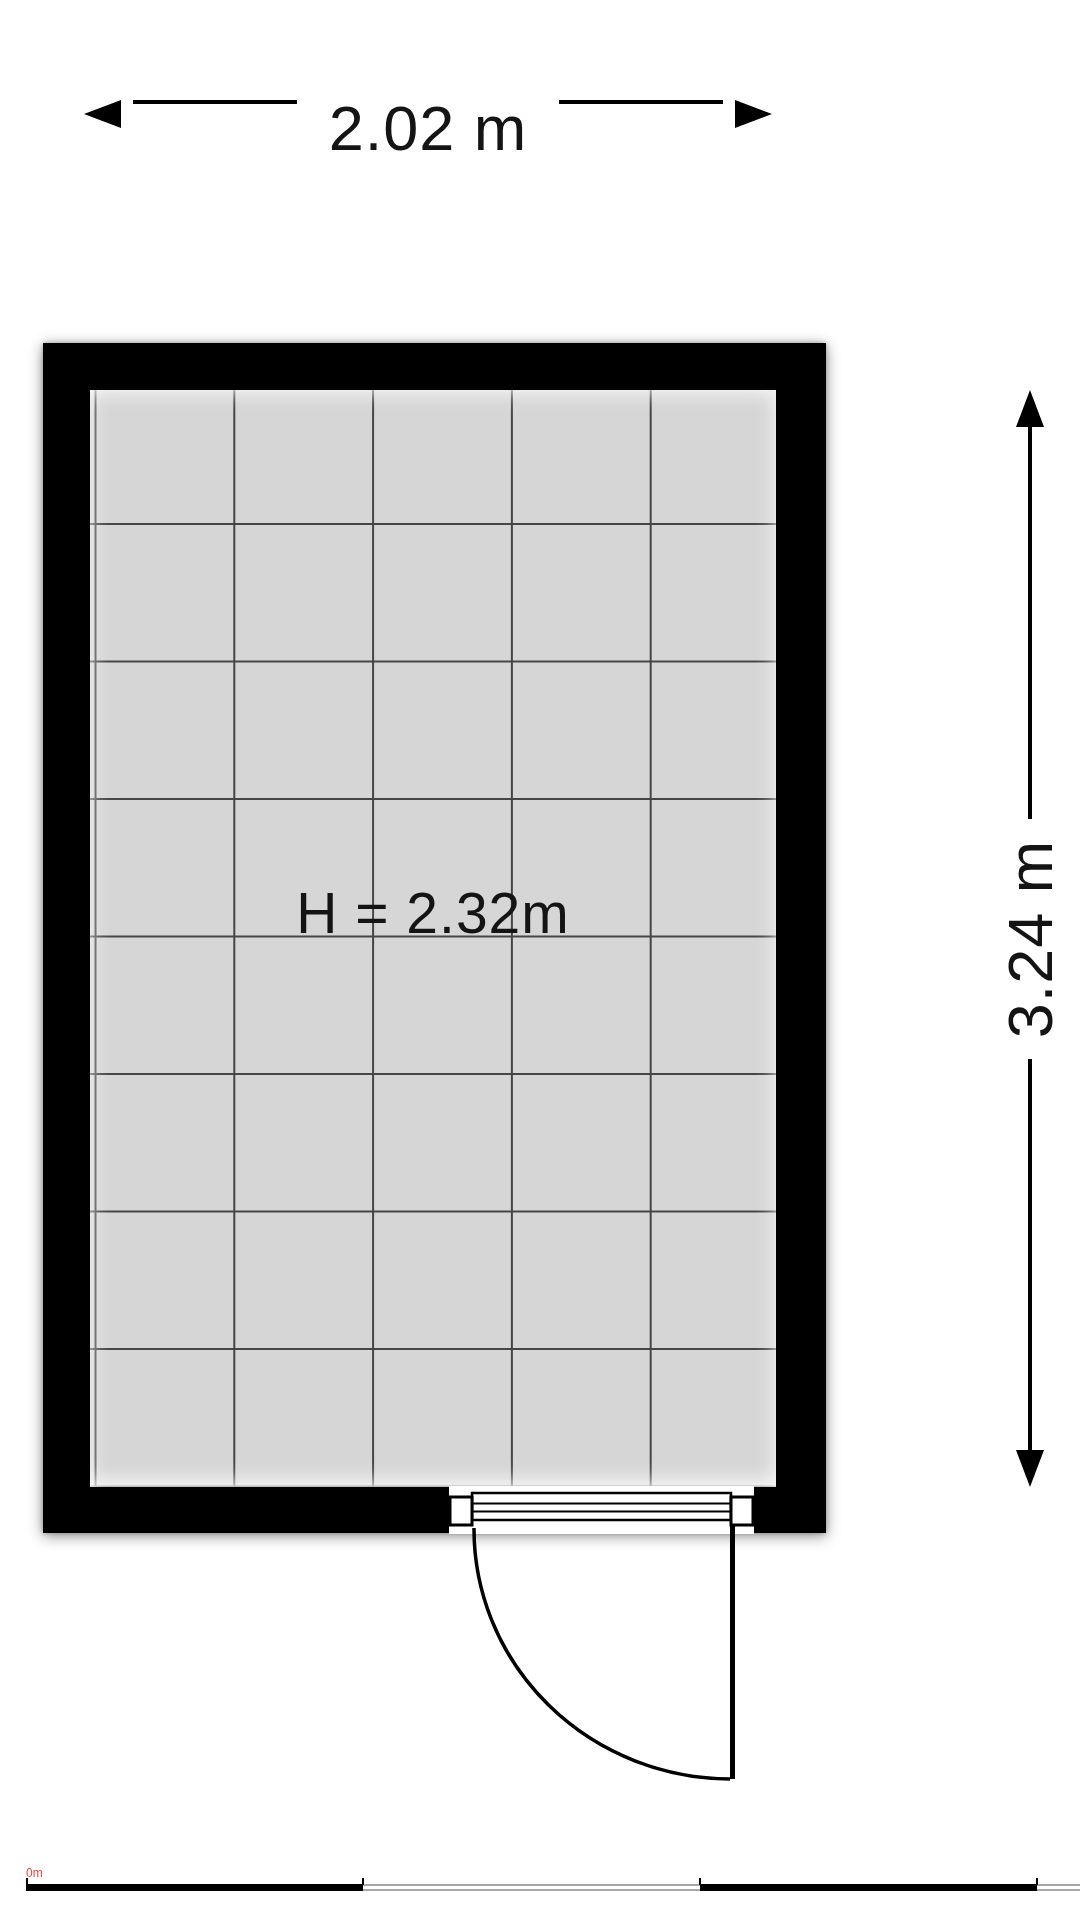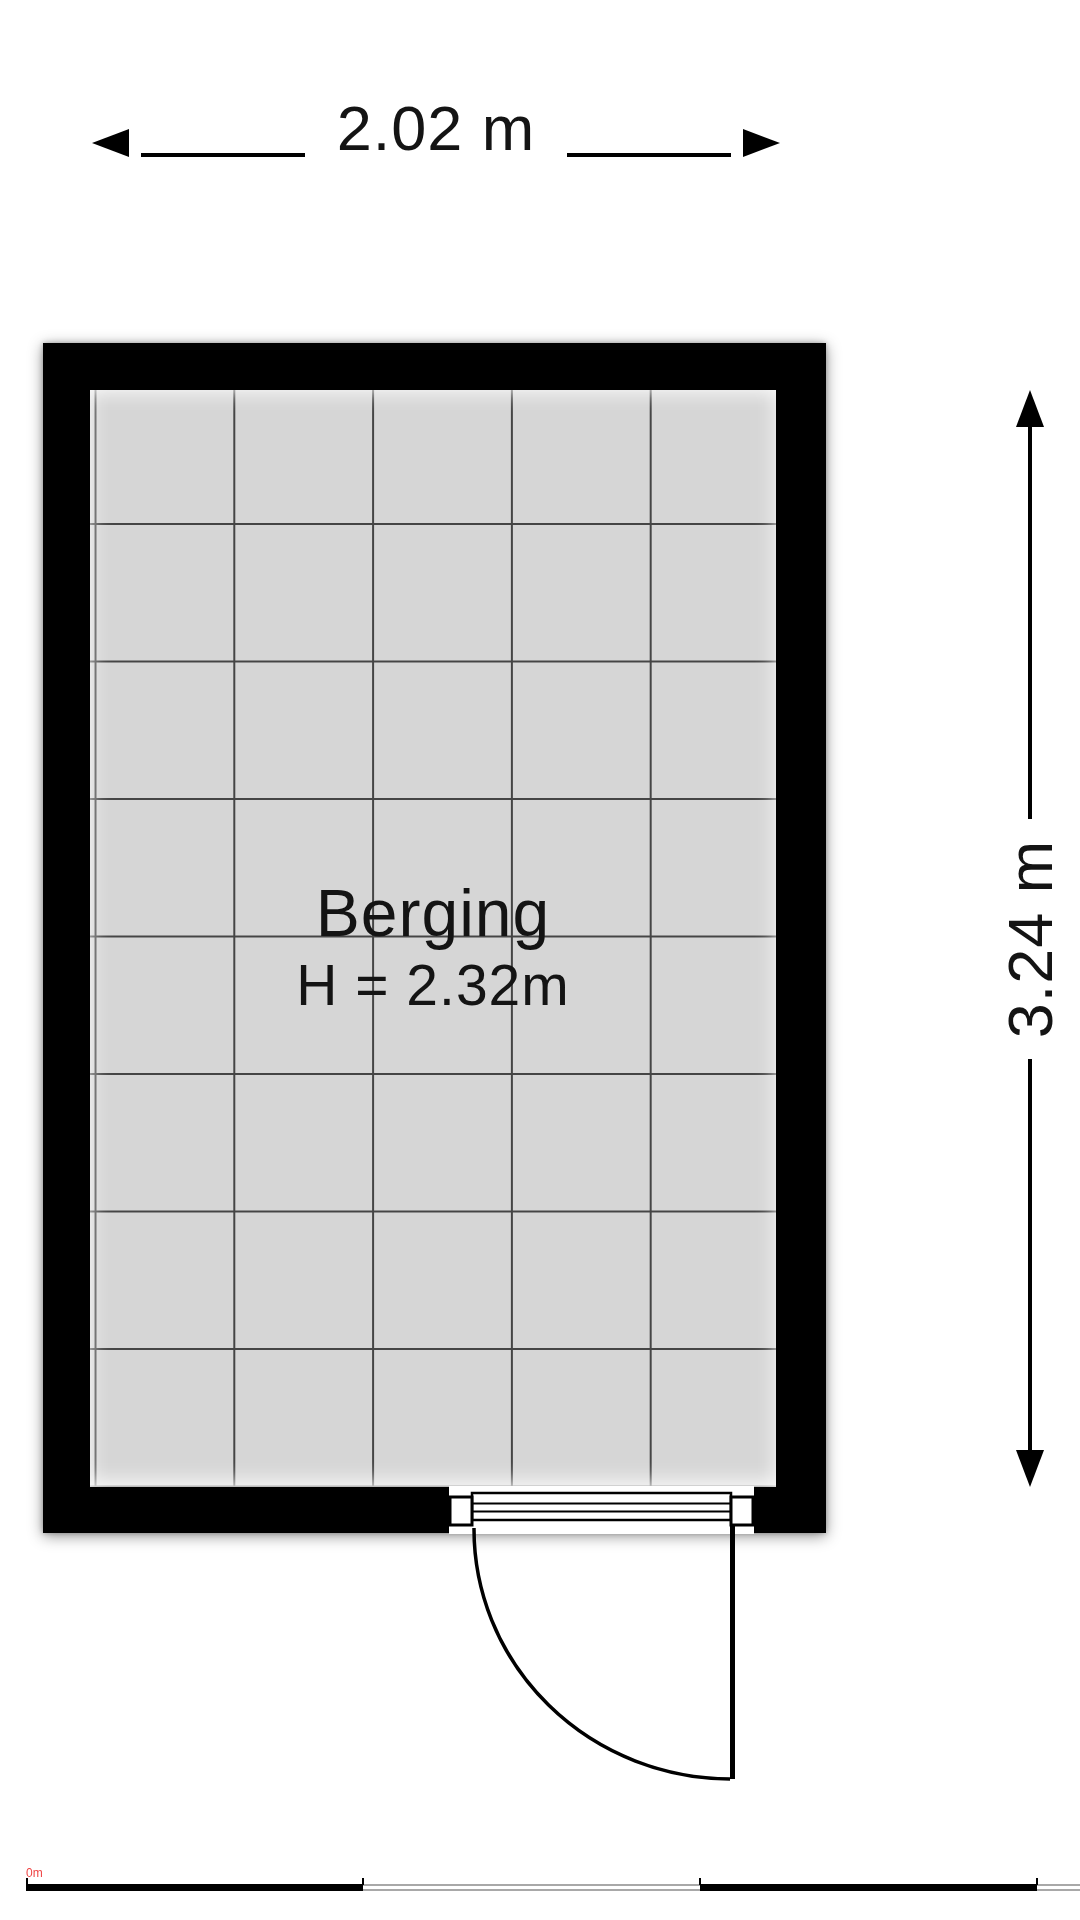--- a/index.html
+++ b/index.html
@@ -7,22 +7,22 @@
     width: 1080px; height: 1920px;
     background: #ffffff;
     overflow: hidden;
     font-family: "Liberation Sans", sans-serif;
     color: #141414;
   }
   .stage { position: absolute; left: 0; top: 0; width: 1080px; height: 1920px; }
 
   
   .dim-h {
-    position: absolute; left: 92px; top: 100px; width: 688px; height: 57px;
-    display: flex; align-items: flex-end; gap: 12px;
+    position: absolute; left: 84px; top: 100px; width: 688px; height: 57px;
+    display: flex; align-items: flex-start; gap: 12px;
   }
   .ah-left  { width: 0; height: 0; border-top: 14px solid transparent; border-bottom: 14px solid transparent; border-right: 37px solid #000; }
   .ah-right { width: 0; height: 0; border-top: 14px solid transparent; border-bottom: 14px solid transparent; border-left: 37px solid #000; }
   .dim-h-line { flex: 1 1 0; height: 4px; background: #000; }
   .dim-h-label {
     font-size: 63px; line-height: 57px; padding: 0 20px; white-space: nowrap;
     letter-spacing: 1px;
   }
 
   
@@ -101,21 +101,20 @@
     <div class="ah-left"></div>
     <div class="dim-h-line"></div>
     <div class="dim-h-label">2.02 m</div>
     <div class="dim-h-line"></div>
     <div class="ah-right"></div>
   </div>
 
   <div class="plan">
     <div class="floor">
       <div class="room-label">
-        <div class="room-name">Berging</div>
         <div class="room-height">H = 2.32m</div>
       </div>
     </div>
   </div>
 
   <svg class="overlay-svg" viewBox="0 0 1080 1920">
     <g>
       <rect x="449" y="1486" width="305" height="48" fill="#ffffff"></rect>
       <rect x="472" y="1493" width="259" height="27" fill="#ffffff" stroke="#000" stroke-width="2.5"></rect>
       <line x1="473" y1="1503.5" x2="730" y2="1503.5" stroke="#000" stroke-width="2"></line>

